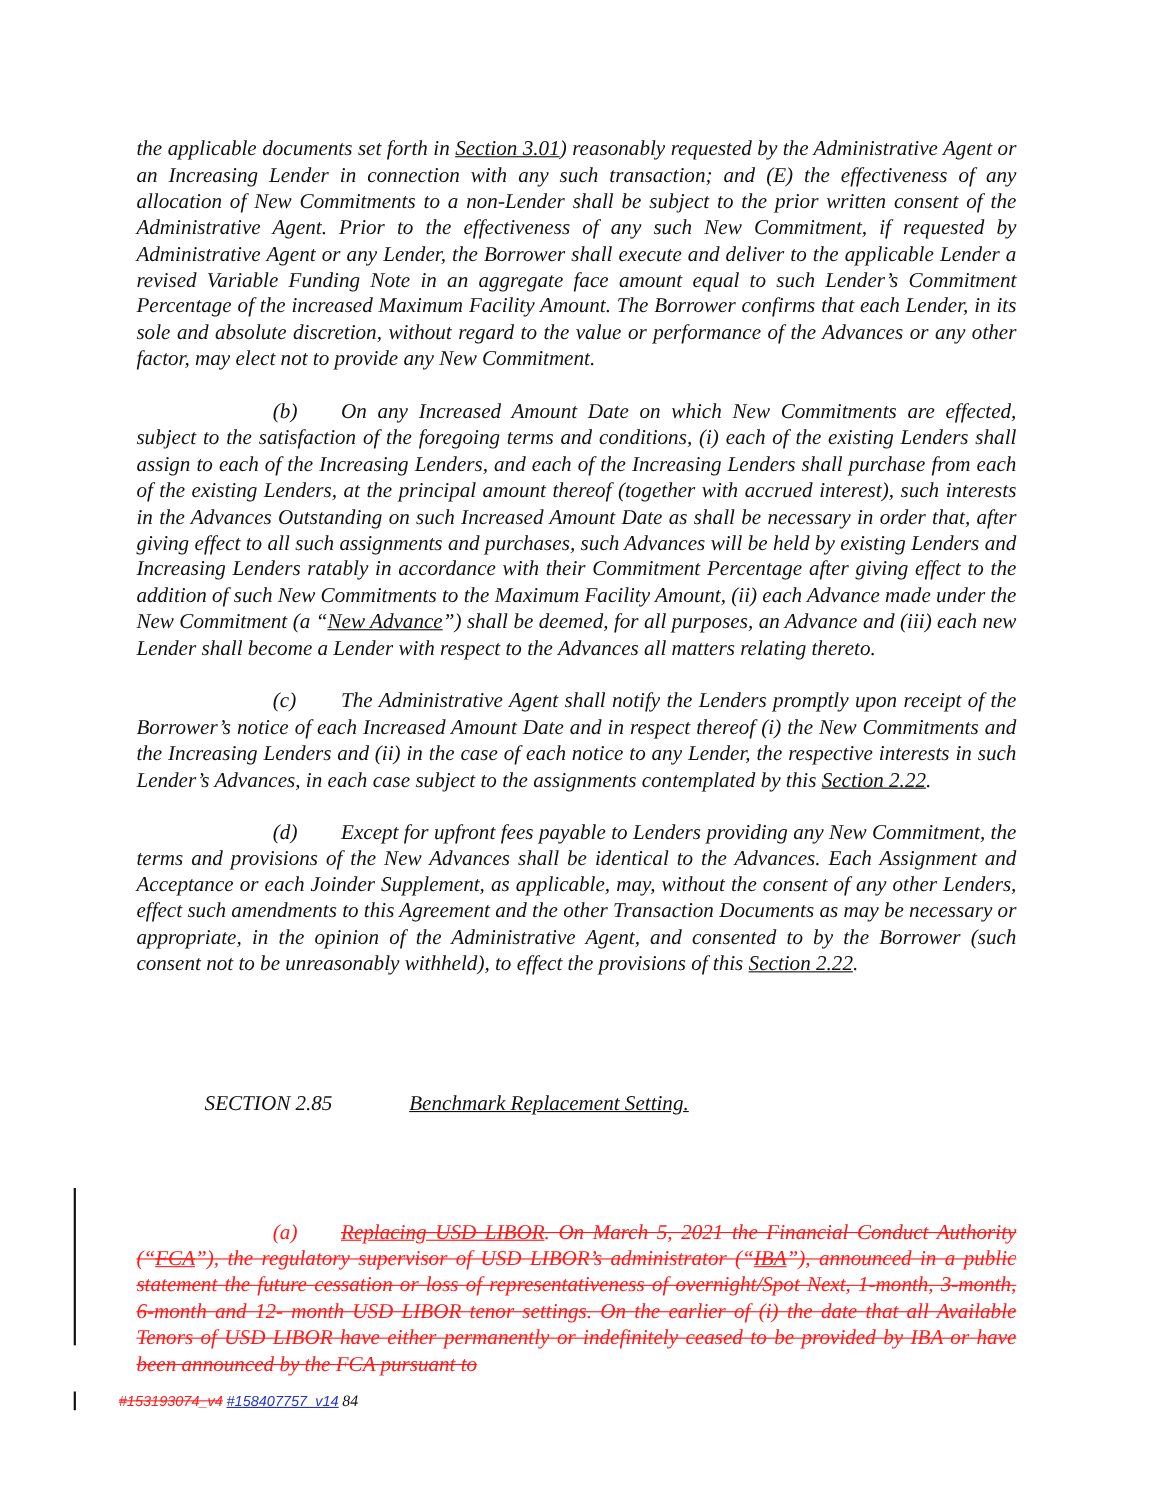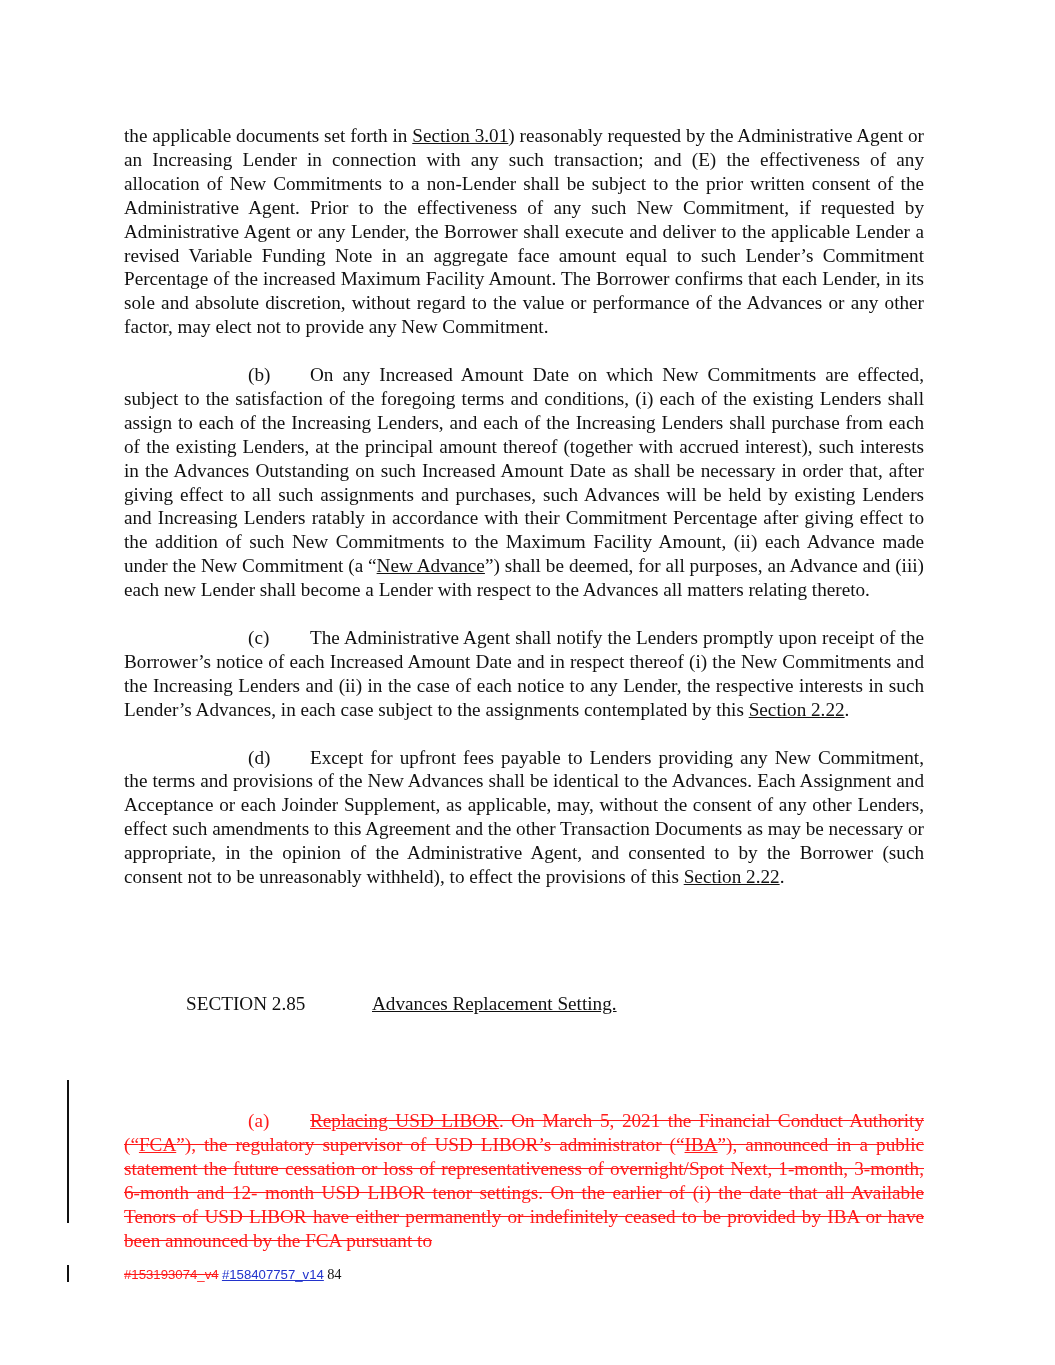--- a/index.html
+++ b/index.html
@@ -14,20 +14,21 @@
       overflow: hidden;
       font-family: "Liberation Serif", "DejaVu Serif", serif;
       color: #111111;
     }
     .page {
       position: absolute;
       left: 0;
       top: 0;
       width: 1055px;
       height: 1144px;
+      font-style: italic;
     }
     .body-text {
       position: absolute;
       left: 124px;
       width: 800px;
       font-size: 19.2px;
       line-height: 23.9px;
       text-align: justify;
       margin: 0;
     }
@@ -65,21 +66,21 @@
       text-decoration: underline line-through;
     }
     .change-bar {
       position: absolute;
       left: 67px;
       width: 2px;
       background: #111111;
     }
     .footer {
       position: absolute;
-      left: 124px;
+      left: 108px;
       top: 1266px;
       font-size: 13.2px;
       line-height: 16px;
       white-space: nowrap;
     }
     .footer .old-id {
       font-family: "Liberation Sans", "DejaVu Sans", sans-serif;
       color: #ff1a1a;
       text-decoration: line-through;
     }
@@ -104,21 +105,21 @@
     <p class="para"><span>the applicable documents set forth in </span><span class="u">Section 3.01</span><span>) reasonably requested by the Administrative Agent or an Increasing Lender in connection with any such transaction; and (E) the effectiveness of any allocation of New Commitments to a non-Lender shall be subject to the prior written consent of the Administrative Agent.  Prior to the effectiveness of any such New Commitment, if requested by Administrative Agent or any Lender, the Borrower shall execute and deliver to the applicable Lender a revised Variable Funding Note in an aggregate face amount equal to such Lender’s Commitment Percentage of the increased Maximum Facility Amount.  The Borrower confirms that each Lender, in its sole and absolute discretion, without regard to the value or performance of the Advances or any other factor, may elect not to provide any New Commitment.</span></p>
 
     <p class="para" style="margin-top:23.9px;"><span class="indent"></span><span class="label">(b)</span><span>On any Increased Amount Date on which New Commitments are effected, subject to the satisfaction of the foregoing terms and conditions, (i) each of the existing Lenders shall assign to each of the Increasing Lenders, and each of the Increasing Lenders shall purchase from each of the existing Lenders, at the principal amount thereof (together with accrued interest), such interests in the Advances Outstanding on such Increased Amount Date as shall be necessary in order that, after giving effect to all such assignments and purchases, such Advances will be held by existing Lenders and Increasing Lenders ratably in accordance with their Commitment Percentage after giving effect to the addition of such New Commitments to the Maximum Facility Amount, (ii) each Advance made under the New Commitment (a “</span><span class="u">New Advance</span><span>”) shall be deemed, for all purposes, an Advance and (iii) each new Lender shall become a Lender with respect to the Advances all matters relating thereto.</span></p>
 
     <p class="para" style="margin-top:23.9px;"><span class="indent"></span><span class="label">(c)</span><span>The Administrative Agent shall notify the Lenders promptly upon receipt of the Borrower’s notice of each Increased Amount Date and in respect thereof (i) the New Commitments and the Increasing Lenders and (ii) in the case of each notice to any Lender, the respective interests in such Lender’s Advances, in each case subject to the assignments contemplated by this </span><span class="u">Section 2.22</span><span>.</span></p>
 
     <p class="para" style="margin-top:23.9px;"><span class="indent"></span><span class="label">(d)</span><span>Except for upfront fees payable to Lenders providing any New Commitment, the terms and provisions of the New Advances shall be identical to the Advances. Each Assignment and Acceptance or each Joinder Supplement, as applicable, may, without the consent of any other Lenders, effect such amendments to this Agreement and the other Transaction Documents as may be necessary or appropriate, in the opinion of the Administrative Agent, and consented to by the Borrower (such consent not to be unreasonably withheld), to effect the provisions of this </span><span class="u">Section 2.22</span><span>.</span></p>
   </div>
 
   <div class="heading">
-    <span class="num">SECTION 2.85</span><span class="u">Advances Replacement Setting.</span>
+    <span class="num">SECTION 2.85</span><span class="u">Benchmark Replacement Setting.</span>
   </div>
 
 
   <div class="change-bar" style="top:1080px;height:143px;"></div>
 
   <div class="body-text deleted" style="top:1109px;">
     <p class="para"><span class="indent"></span><span class="label">(a)</span><span class="u">Replacing USD LIBOR</span><span>.  On March 5, 2021 the Financial Conduct Authority (“</span><span class="u">FCA</span><span>”), the regulatory supervisor of USD LIBOR’s administrator (“</span><span class="u">IBA</span><span>”), announced in a public statement the future cessation or loss of representativeness of overnight/Spot Next, 1-month, 3-month, 6-month and 12- month USD LIBOR tenor settings.  On the earlier of (i) the date that all Available Tenors of USD LIBOR have either permanently or indefinitely ceased to be provided by IBA or have been announced by the FCA pursuant to</span></p>
   </div>
 
   <div class="change-bar" style="top:1265px;height:17px;"></div>

